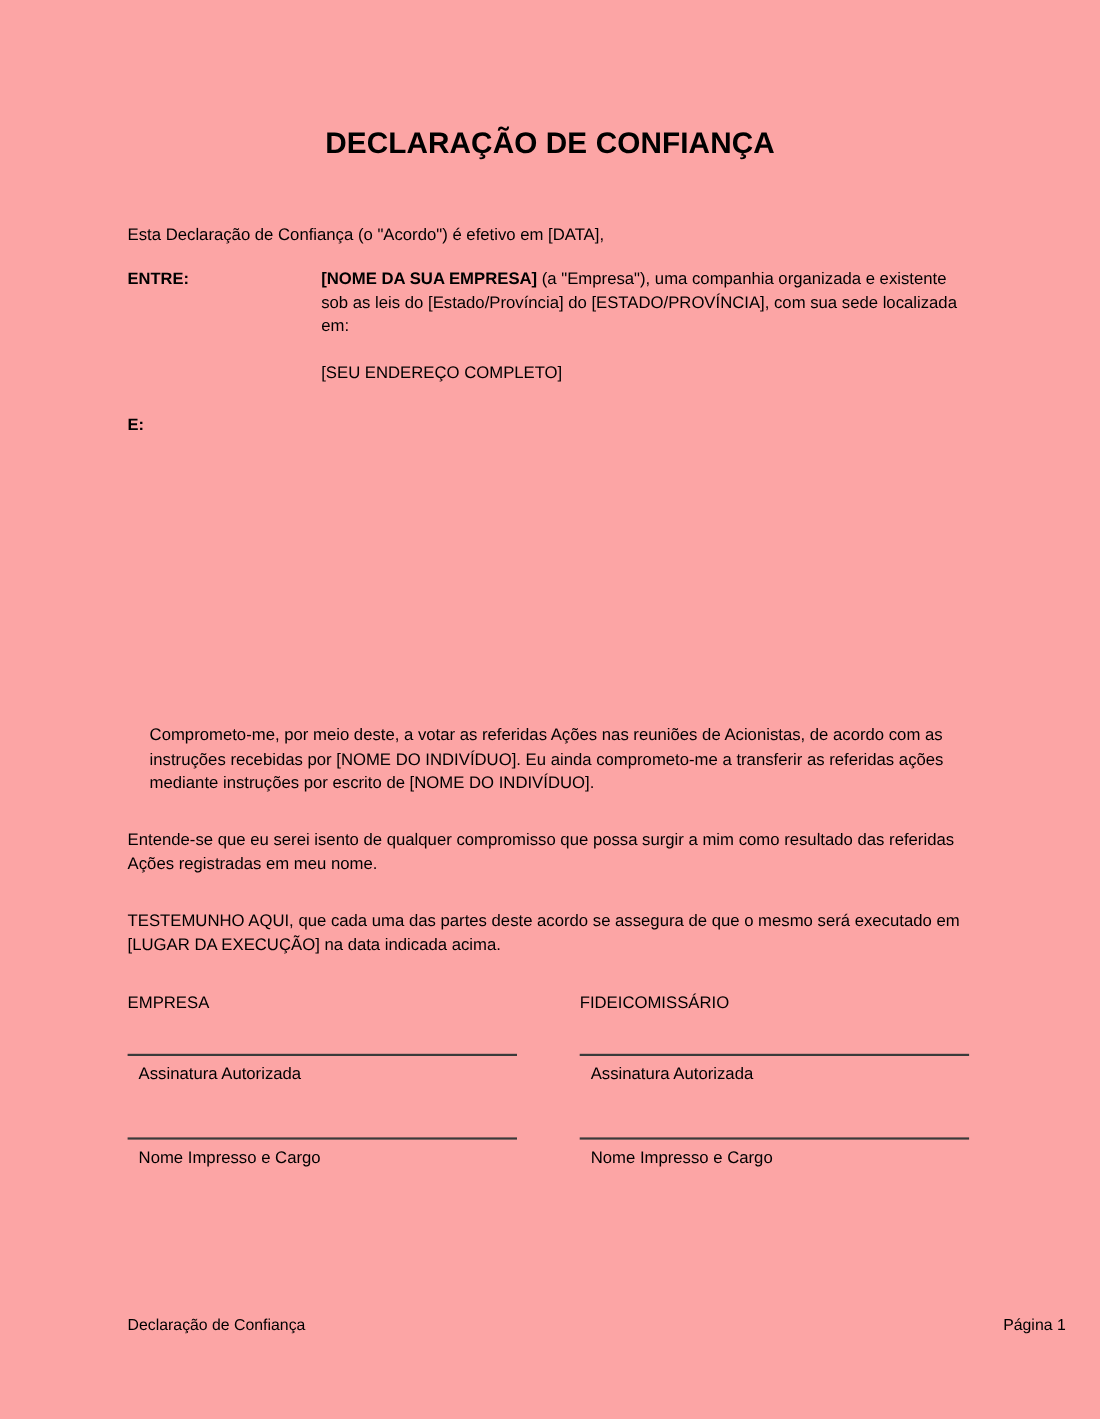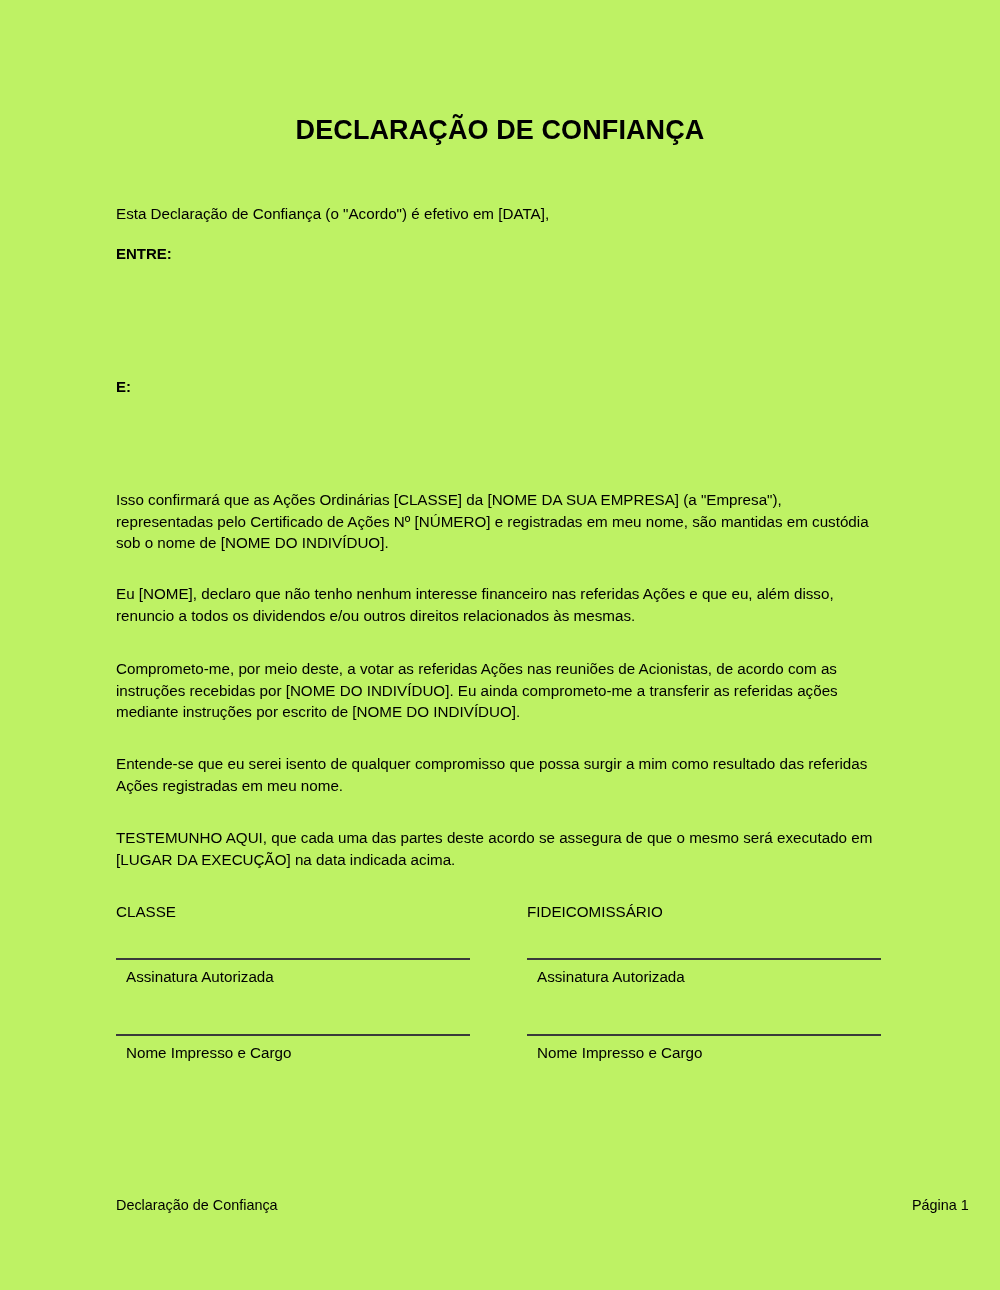--- a/index.html
+++ b/index.html
@@ -13,21 +13,21 @@
     position: relative;
     overflow: hidden;
     font-family: "Liberation Sans", sans-serif;
     color: #000000;
     -webkit-font-smoothing: antialiased;
   }
 
   .page {
     position: absolute;
     inset: 0;
-    background: #bef264;
+    background: #fca5a5;
   }
 
   
   .doc-title {
     position: absolute;
     top: 113px;
     left: 0;
     width: 1000px;
     text-align: center;
     font-size: 27px;
@@ -81,21 +81,21 @@
   
   .para {
     position: absolute;
     left: 116px;
     width: 762px;
     font-size: 15.2px;
     line-height: 21.5px;
   }
   .para-1 { top: 489px; }
   .para-2 { top: 583px; }
-  .para-3 { top: 658px; }
+  .para-3 { top: 658px; margin-left: 20px; }
   .para-4 { top: 753px; }
   .para-5 { top: 827px; }
 
   
   .sig-headers {
     position: absolute;
     top: 901px;
     left: 116px;
     width: 770px;
   }
@@ -164,38 +164,40 @@
 <body>
 
 <div class="page">
 
   <div class="doc-title">DECLARAÇÃO DE CONFIANÇA</div>
 
   <div class="intro-line">Esta Declaração de Confiança (o "Acordo") é efetivo em [DATA],</div>
 
   <div class="party block-entre">
     <div class="party-label">ENTRE:</div>
+    <div class="party-body">
+      <span class="strong">[NOME DA SUA EMPRESA]</span><span> (a "Empresa"), uma companhia organizada e existente sob as leis do [Estado/Província] do [ESTADO/PROVÍNCIA], com sua sede localizada em:</span>
+      <div class="party-address">[SEU ENDEREÇO COMPLETO]</div>
+    </div>
   </div>
 
   <div class="party block-e">
     <div class="party-label">E:</div>
   </div>
 
-  <div class="para para-1">Isso confirmará que as Ações Ordinárias [CLASSE] da [NOME DA SUA EMPRESA] (a "Empresa"), representadas pelo Certificado de Ações Nº [NÚMERO] e registradas em meu nome, são mantidas em custódia sob o nome de [NOME DO INDIVÍDUO].</div>
-
-  <div class="para para-2">Eu [NOME], declaro que não tenho nenhum interesse financeiro nas referidas Ações e que eu, além disso, renuncio a todos os dividendos e/ou outros direitos relacionados às mesmas.</div>
+
 
   <div class="para para-3">Comprometo-me, por meio deste, a votar as referidas Ações nas reuniões de Acionistas, de acordo com as instruções recebidas por [NOME DO INDIVÍDUO]. Eu ainda comprometo-me a transferir as referidas ações mediante instruções por escrito de [NOME DO INDIVÍDUO].</div>
 
   <div class="para para-4">Entende-se que eu serei isento de qualquer compromisso que possa surgir a mim como resultado das referidas Ações registradas em meu nome.</div>
 
   <div class="para para-5">TESTEMUNHO AQUI, que cada uma das partes deste acordo se assegura de que o mesmo será executado em [LUGAR DA EXECUÇÃO] na data indicada acima.</div>
 
   <div class="sig-headers">
-    <div class="sig-head left">CLASSE</div>
+    <div class="sig-head left">EMPRESA</div>
     <div class="sig-head right">FIDEICOMISSÁRIO</div>
   </div>
 
   <div class="sig-group g1">
     <div class="sig-slot left">
       <div class="sig-rule"></div>
       <div class="sig-caption">Assinatura Autorizada</div>
     </div>
     <div class="sig-slot right">
       <div class="sig-rule"></div>

